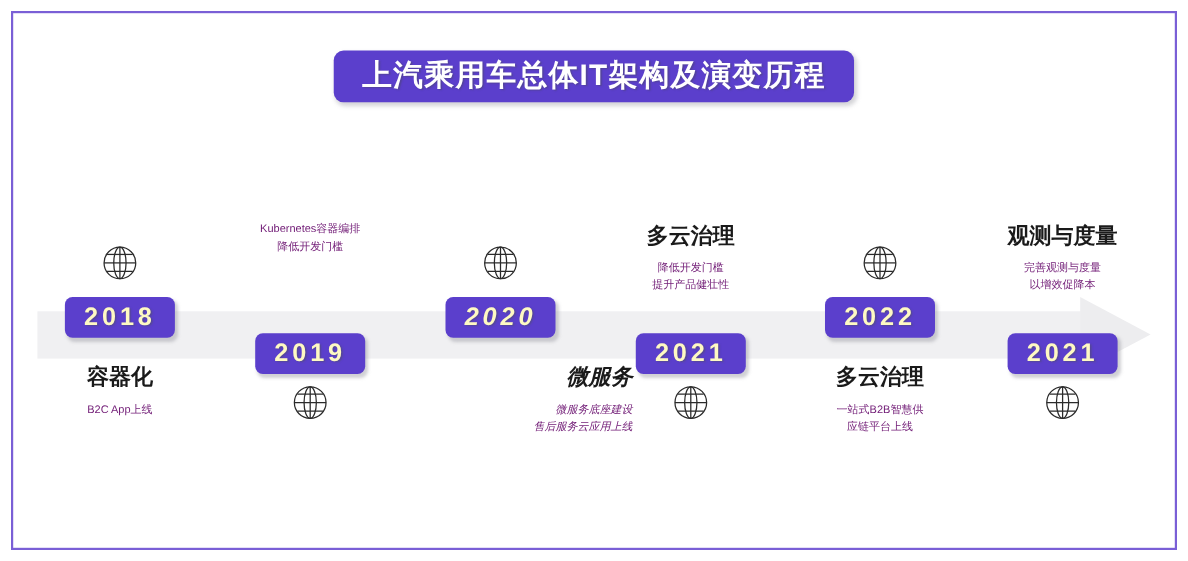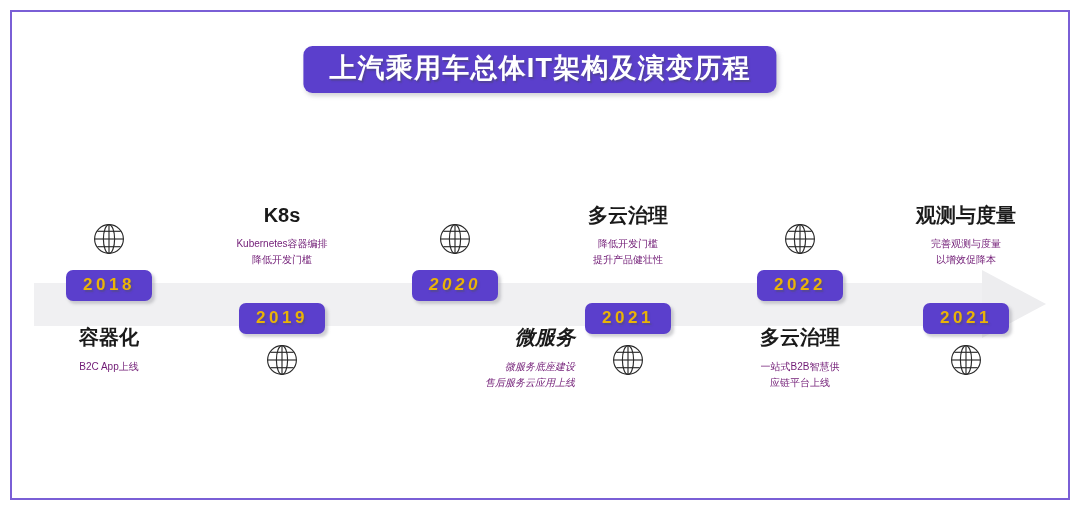--- a/index.html
+++ b/index.html
@@ -107,22 +107,22 @@
   }
 
   .year-badge {
     display: inline-block;
     background: #5B3FCC;
     border-radius: 7px;
     padding: 6px 17px 7px 17px;
     box-shadow: 2.5px 3px 3px rgba(150,150,160,0.45);
   }
   .year-badge .year-text {
-    color: #eab308;
-    font-size: 17px;
+    color: #fef9c3;
+    font-size: 23px;
     font-weight: bold;
     letter-spacing: 3.5px;
     line-height: 1;
     text-indent: 3.5px;
     text-shadow: 1.5px 1.5px 1.5px rgba(80,80,100,0.5);
   }
 
   .globe {
     display: block;
     margin: 0 auto;
@@ -181,21 +181,20 @@
           <svg width="40" height="40" viewBox="0 0 40 40" class="globe">
             <circle cx="20" cy="20" r="14.4" fill="none" stroke="#2b2b2b" stroke-width="1.15"></circle>
             <ellipse cx="20" cy="20" rx="5.6" ry="14.4" fill="none" stroke="#2b2b2b" stroke-width="1.15"></ellipse>
             <line x1="20" y1="5.6" x2="20" y2="34.4" fill="none" stroke="#2b2b2b" stroke-width="1.15"></line>
             <line x1="5.6" y1="20" x2="34.4" y2="20" fill="none" stroke="#2b2b2b" stroke-width="1.15"></line>
             <line x1="8.3" y1="12.3" x2="31.7" y2="12.3" fill="none" stroke="#2b2b2b" stroke-width="1.15"></line>
             <line x1="8.3" y1="27.7" x2="31.7" y2="27.7" fill="none" stroke="#2b2b2b" stroke-width="1.15"></line>
           </svg>
         </div>
         <div style="position: absolute; left: 0px; width: 240px; top: -102px;">
-          <div class="ms-heading">K8s</div>
           <div>
             <div class="ms-desc">Kubernetes容器编排</div>
             <div class="ms-desc">降低开发门槛</div>
           </div>
         </div>
       </div>
       <div class="milestone above" style="left: 455px; top: 215px; font-style: italic;">
         <div class="globe-slot">
           <svg width="40" height="40" viewBox="0 0 40 40" class="globe">
             <circle cx="20" cy="20" r="14.4" fill="none" stroke="#2b2b2b" stroke-width="1.15"></circle>

